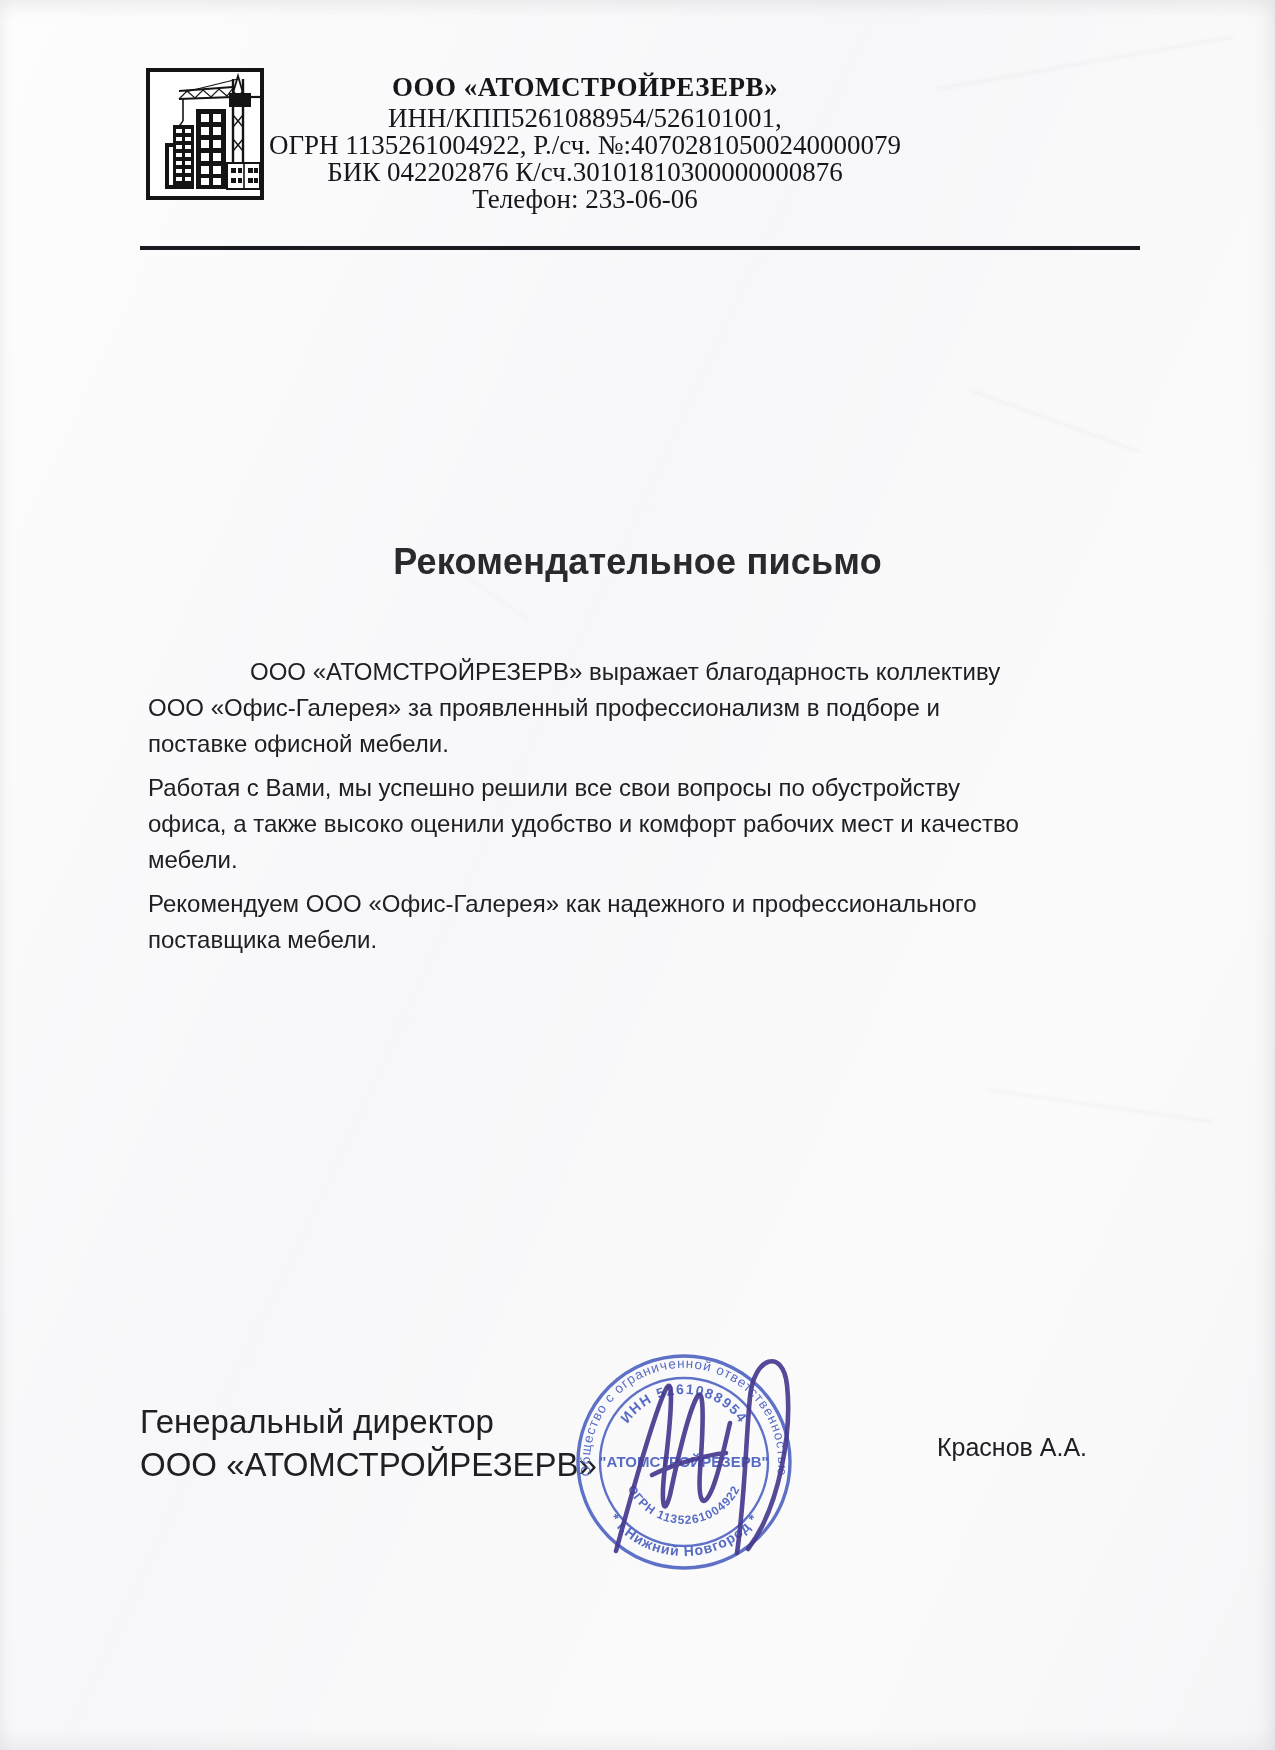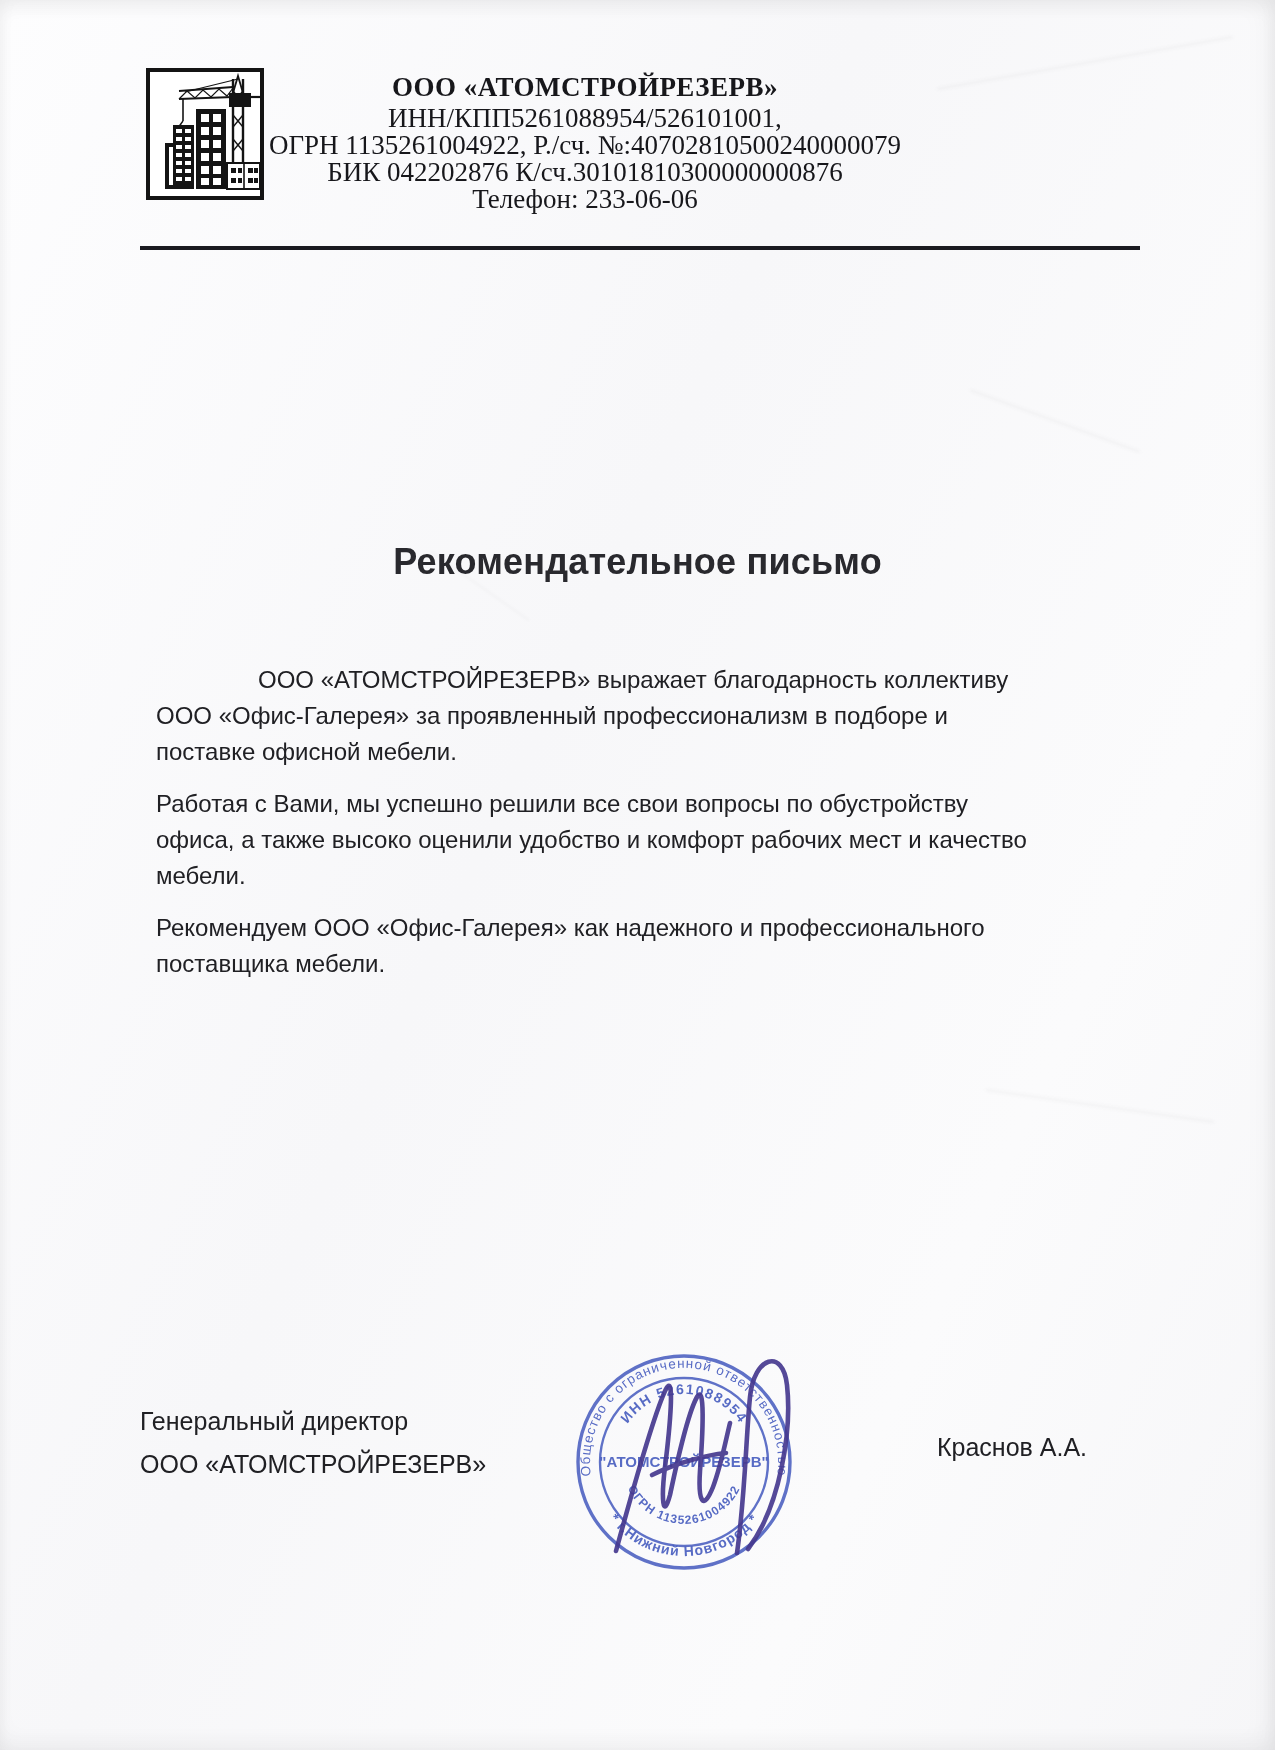--- a/index.html
+++ b/index.html
@@ -23,24 +23,24 @@
   .company-name{font-size:27px;font-weight:bold;letter-spacing:.5px;line-height:30px;margin:0 0 3px 0;}
   .header-line{font-size:27px;line-height:27px;margin:0;}
 
   .header-rule{position:absolute;left:140px;top:246px;width:1000px;height:4px;background:#1a1a20;}
 
   .letter-title{position:absolute;left:0;top:541px;width:1275px;text-align:center;
     font-size:36px;font-weight:bold;color:#29292e;letter-spacing:.2px;}
 
   .letter-body{position:absolute;left:140px;top:646px;width:1015px;
     font-size:24px;line-height:36px;color:#202024;}
-  .letter-body p{margin:16px;white-space:pre-line;}
+  .letter-body p{margin:8px;white-space:pre-line;}
   .letter-body p.indent-first{text-indent:102px;}
 
-  .sig-left{position:absolute;left:140px;top:1400px;font-size:25px;line-height:43px;color:#202024;}
+  .sig-left{position:absolute;left:140px;top:1400px;font-size:33px;line-height:43px;color:#202024;}
   .sig-left div{white-space:nowrap;}
   .sig-name{position:absolute;left:937px;top:1433px;font-size:25px;color:#202024;white-space:nowrap;}
 
   .stamp-wrap{position:absolute;left:556px;top:1335px;width:266px;height:256px;}
 </style>
 </head>
 <body>
 
 <div class="page">
 

